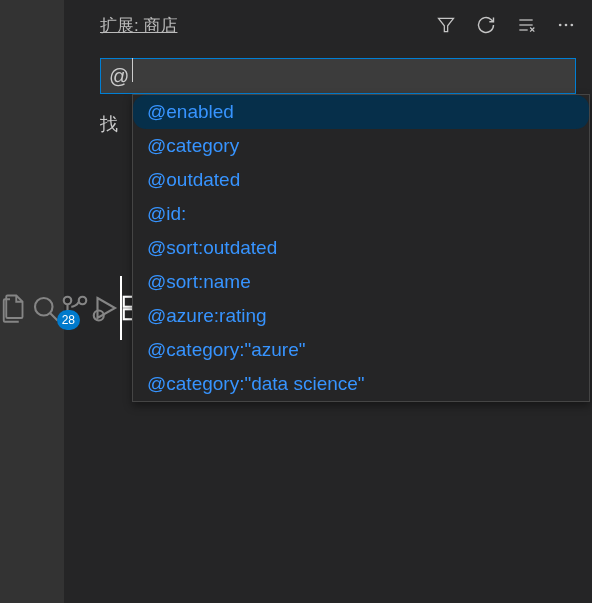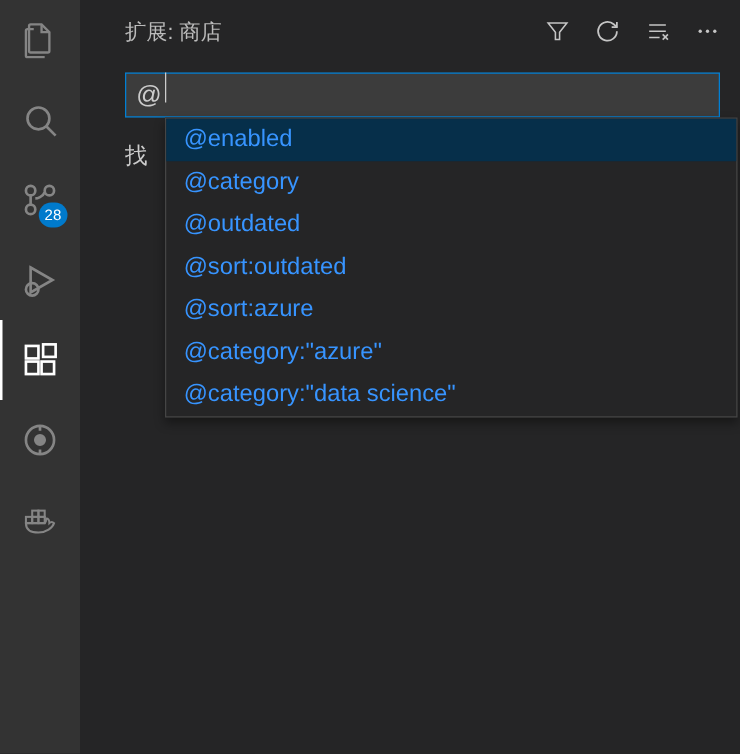--- a/index.html
+++ b/index.html
@@ -10,23 +10,23 @@
       font-family: "Segoe UI", "Microsoft YaHei", sans-serif;
       color: #cccccc;
       overflow: hidden;
       display: flex;
     }
     .activity-bar {
       width: 64px;
       height: 100%;
       background: #333333;
       display: flex;
-      flex-direction: column;
-      align-items: center;
-      padding-top: 0;
+      flex-direction: row;
+      align-items: center;
+      padding-top: 12px;
     }
     .activity-item {
       width: 64px;
       height: 64px;
       display: flex;
       align-items: center;
       justify-content: center;
       position: relative;
       cursor: pointer;
       color: #858585;
@@ -65,20 +65,21 @@
       flex-direction: column;
       overflow: hidden;
     }
     .sidebar-header {
       height: 50px;
       display: flex;
       align-items: center;
       padding: 0 16px 0 36px;
       font-size: 17px;
       color: #bbbbbb;
+      text-decoration: underline;
     }
     .sidebar-header .title {
       flex: 1;
     }
     .header-actions {
       display: flex;
       gap: 20px;
       align-items: center;
       color: #c5c5c5;
     }
@@ -124,20 +125,21 @@
       height: 34px;
       display: flex;
       align-items: center;
       padding: 0 14px;
       font-size: 19px;
       color: #3794ff;
       cursor: pointer;
     }
     .suggest-item.selected {
       background: #062f4a;
+      border-radius: 13px;
     }
     .caret {
       position: absolute;
       left: 68px;
       top: 8px;
       width: 1px;
       height: 24px;
       background: #cccccc;
     }
   </style>
@@ -241,17 +243,19 @@
     <span class="caret"></span>
   </div>
 
   <div class="hint-area">找</div>
 </div>
 
 <div class="suggest-box" id="suggest-box">
     <div class="suggest-item selected">@enabled</div>
     <div class="suggest-item">@category</div>
     <div class="suggest-item">@outdated</div>
+    <div class="suggest-item">@id:</div>
     <div class="suggest-item">@sort:outdated</div>
-    <div class="suggest-item">@sort:azure</div>
+    <div class="suggest-item">@sort:name</div>
+    <div class="suggest-item">@azure:rating</div>
     <div class="suggest-item">@category:"azure"</div>
     <div class="suggest-item">@category:"data science"</div>
   </div>
 
 </body></html>

